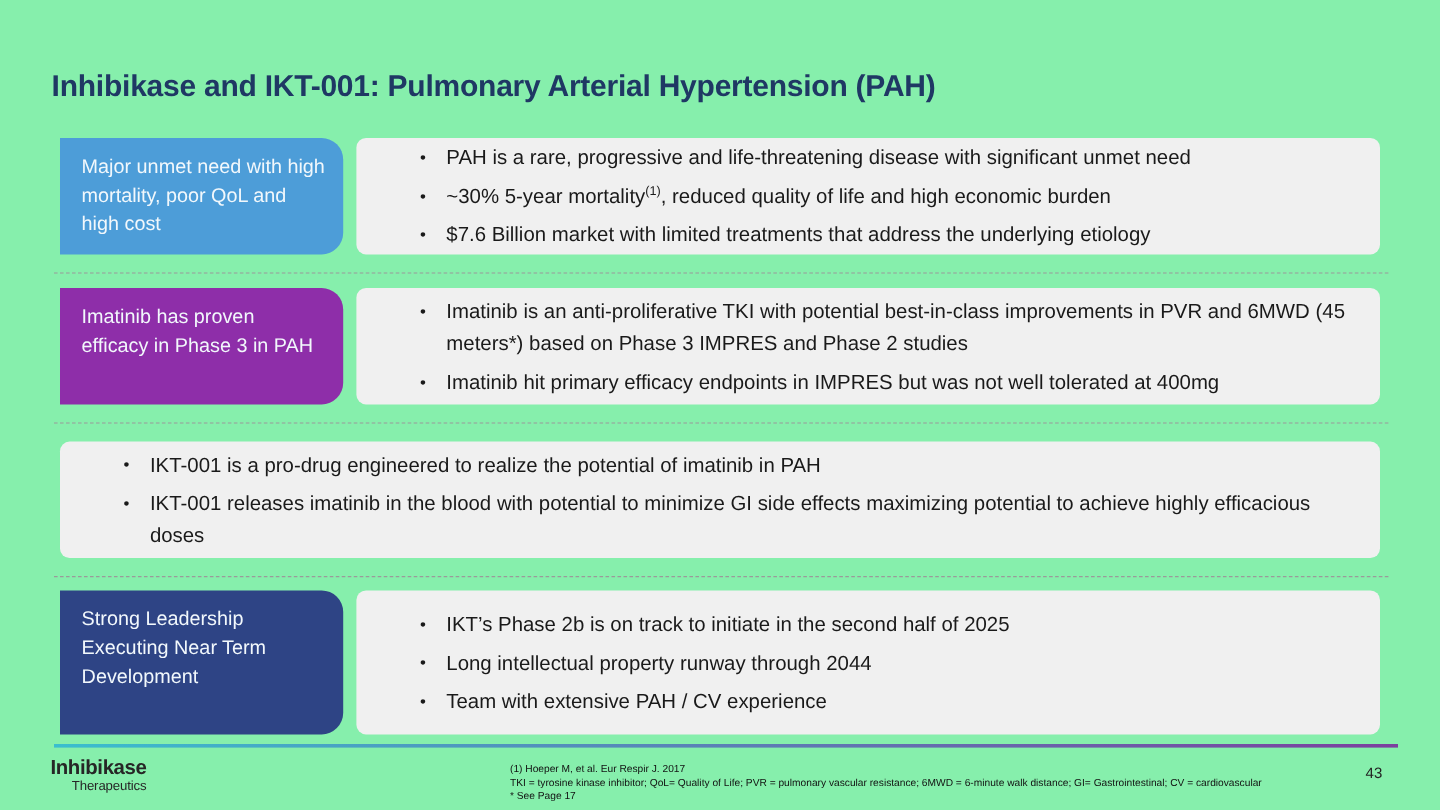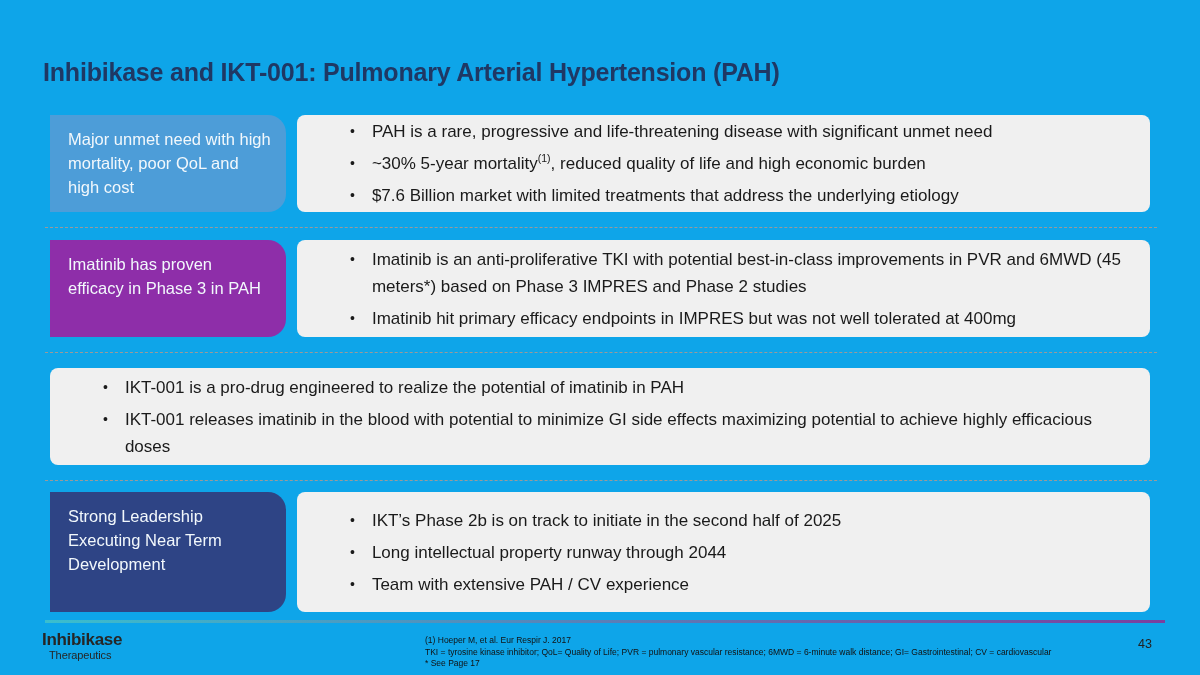--- a/index.html
+++ b/index.html
@@ -1,17 +1,17 @@
 <!DOCTYPE html>
 <html><head>
 <meta charset="utf-8">
 <style>
   html,body { margin:0; padding:0; background:#ffffff; }
   .slide {
-    position:relative; width:1200px; height:675px; background:#0ea5e9;
+    position:relative; width:1200px; height:675px; background:#86efac;
     overflow:hidden; font-family:"Liberation Sans", sans-serif;
   }
   .title {
     position:absolute; left:43px; top:58px; margin:0;
     font-size:25px; font-weight:700; color:#1F3864; letter-spacing:-0.2px;
   }
   .row { position:absolute; left:50px; width:1100px; display:flex; }
   .row1 { top:115px; height:97px; }
   .row2 { top:240px; height:97px; }
   .row3 { top:368px; height:97px; }
@@ -28,21 +28,21 @@
   }
   .bullet { display:flex; padding-left:33px; font-size:17px; line-height:27px; color:#1a1a1a; }
   .bullet::before { content:"•"; flex:0 0 auto; margin-right:17px; font-size:14px; line-height:27px; }
   sup { font-size:62%; line-height:0; vertical-align:super; }
   .divider { position:absolute; left:45px; width:1112px; height:0; border-top:1.5px dashed #9a9a9a; }
   .div1 { top:227px; } .div2 { top:352px; } .div3 { top:480px; }
   .footer-line { position:absolute; left:45px; top:620px; width:1120px; height:3px;
     background:linear-gradient(90deg,#3ABECE,#7C3F9E); }
   .logo { position:absolute; left:42px; top:630px; color:#262626; }
   .logo-main { font-size:17px; font-weight:700; line-height:19px; letter-spacing:-0.3px; }
-  .logo-sub  { font-size:11px; font-weight:400; line-height:12px; margin-left:7px; letter-spacing:-0.1px; }
+  .logo-sub  { font-size:11px; font-weight:400; line-height:12px; margin-left:7px; letter-spacing:-0.1px;text-align:right; }
   .footnotes { position:absolute; left:425px; top:635px; font-size:8.5px; line-height:11.5px; color:#111; width:690px; }
   .page-number { position:absolute; left:1138px; top:637px; font-size:12.5px; color:#222; }
 </style>
 </head>
 <body>
 
 <div class="slide">
 
   <h1 class="title">Inhibikase and IKT-001: Pulmonary Arterial Hypertension (PAH)</h1>
 

